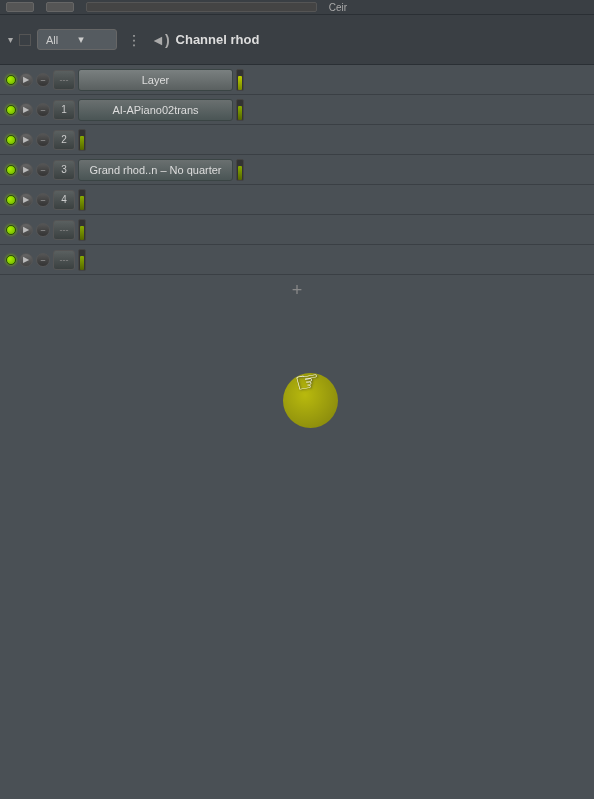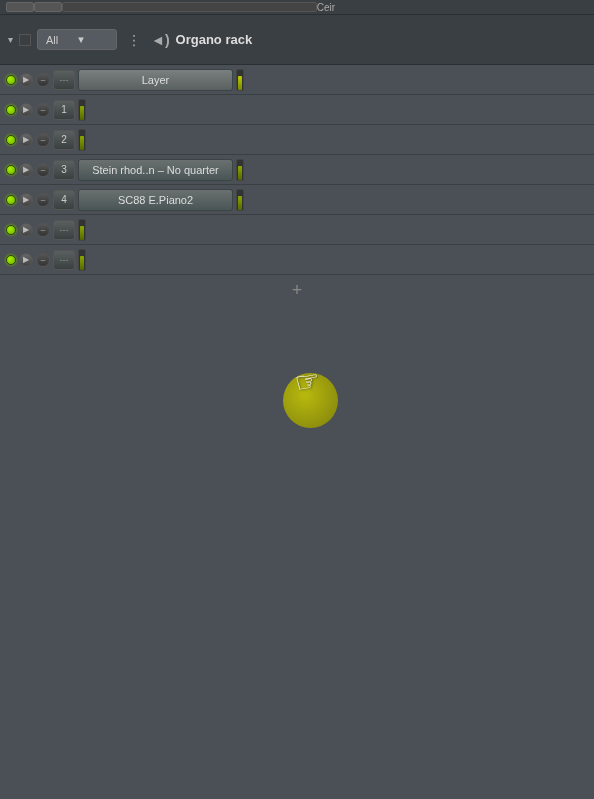--- a/index.html
+++ b/index.html
@@ -218,21 +218,21 @@
       background: radial-gradient(circle at 40% 40%, #cccc00, #888800);
       opacity: 0.85;
     }
 
     .top-stub {
       height: 15px;
       background: #3a3f44;
       display: flex;
       align-items: center;
       padding: 0 6px;
-      gap: 0;
+      gap: 12px;
       border-bottom: 1px solid #2a2f34;
     }
 
     .stub-btn {
       width: 28px;
       height: 10px;
       background: #555;
       border-radius: 2px;
       border: 1px solid #666;
     }
@@ -265,61 +265,61 @@
 
   <div class="all-dropdown">
     <span>All</span>
     <span>▾</span>
   </div>
 
   <span class="menu-dots">⋮</span>
 
   <div class="channel-rack-title">
     <span class="speaker-icon">◄)</span>
-    <span>Organo rack</span>
+    <span>Channel rhod</span>
   </div>
 </div>
 
 <div class="channel-list" id="channel-list">
 <div class="channel-row">
       <div class="led-green active"></div>
       <div class="btn-small">▶</div>
       <div class="btn-small minus">–</div>
       <div class="channel-num dashes">---</div>
       <div class="channel-name-btn layer-btn">Layer</div>
       <div class="vol-bar highlighted"></div>
     </div>
     <div class="channel-row">
       <div class="led-green active"></div>
       <div class="btn-small">▶</div>
       <div class="btn-small minus">–</div>
       <div class="channel-num">1</div>
+      <div class="channel-name-btn">AI-APiano02trans</div>
       <div class="vol-bar"></div>
     </div>
     <div class="channel-row">
       <div class="led-green active"></div>
       <div class="btn-small">▶</div>
       <div class="btn-small minus">–</div>
       <div class="channel-num">2</div>
       <div class="vol-bar"></div>
     </div>
     <div class="channel-row">
       <div class="led-green active"></div>
       <div class="btn-small">▶</div>
       <div class="btn-small minus">–</div>
       <div class="channel-num">3</div>
-      <div class="channel-name-btn">Stein rhod..n – No quarter</div>
+      <div class="channel-name-btn">Grand rhod..n – No quarter</div>
       <div class="vol-bar"></div>
     </div>
     <div class="channel-row">
       <div class="led-green active"></div>
       <div class="btn-small">▶</div>
       <div class="btn-small minus">–</div>
       <div class="channel-num">4</div>
-      <div class="channel-name-btn">SC88 E.Piano2</div>
       <div class="vol-bar"></div>
     </div>
     <div class="channel-row">
       <div class="led-green active"></div>
       <div class="btn-small">▶</div>
       <div class="btn-small minus">–</div>
       <div class="channel-num dashes">---</div>
       <div class="vol-bar"></div>
     </div>
     <div class="channel-row">

